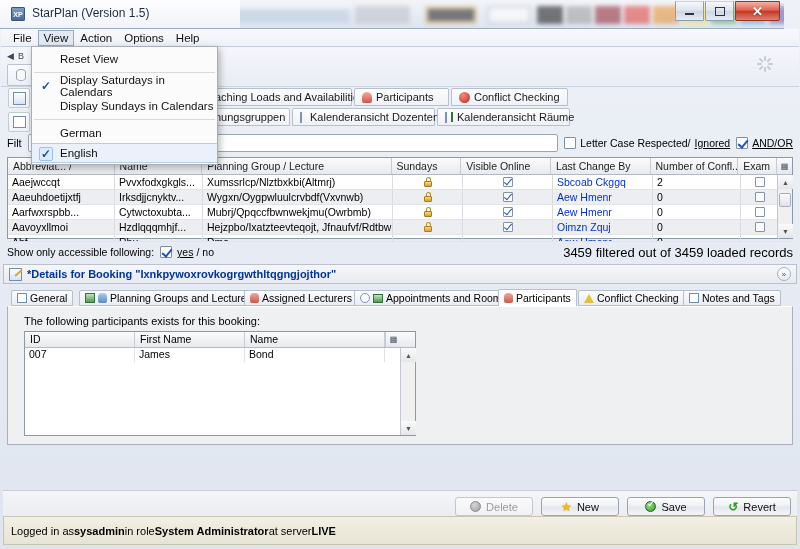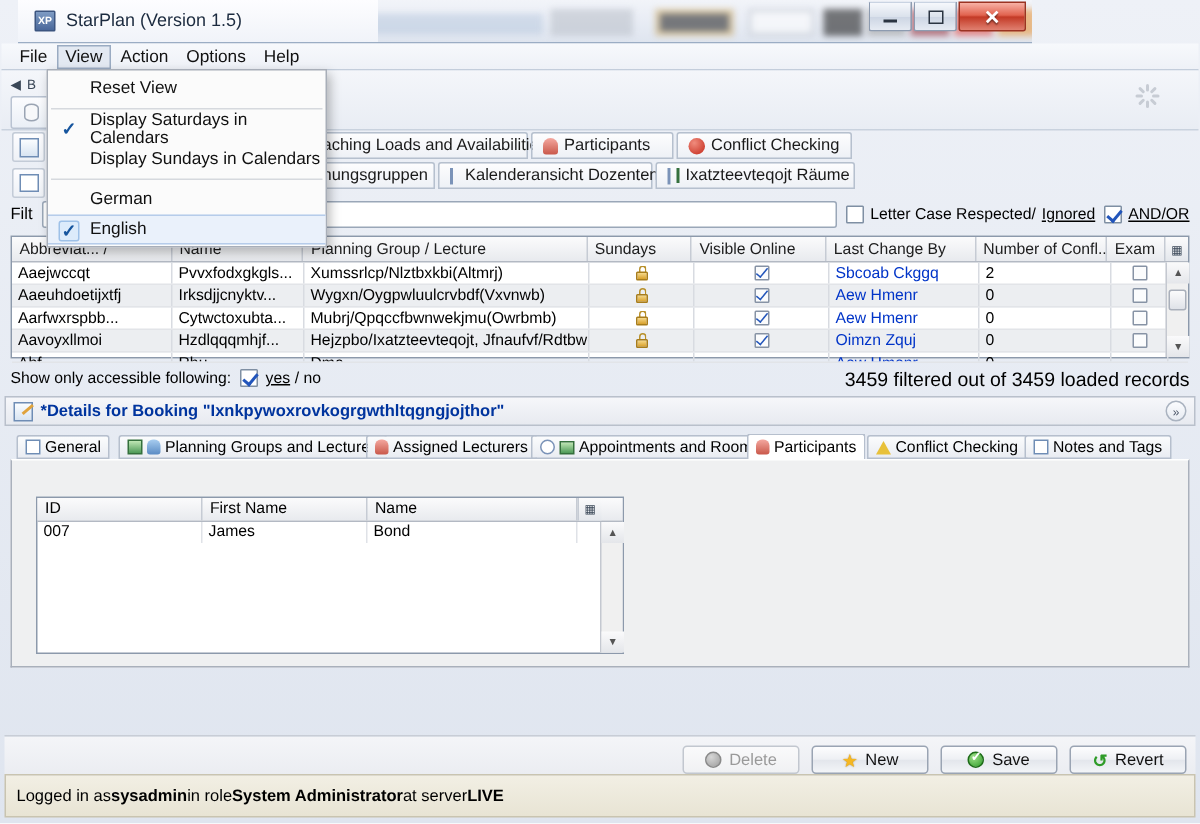--- a/index.html
+++ b/index.html
@@ -13,25 +13,24 @@
     background: #fff;
   }
   #app {
     position: relative;
     width: 800px; height: 549px;
     background: linear-gradient(180deg,#eef1f7 0%, #dfe5ef 100%);
   }
 
   
   .titlebar {
-    position: absolute; left: 0; top: 0; width: 676px; height: 29px;
+    position: absolute; left: 0; top: 0; width: 784px; height: 29px;
     background: linear-gradient(180deg,#f2f4f9 0%, #e9edf5 45%, #dfe5ef 100%);
     border-bottom: 1px solid #9badc4;
     overflow: hidden;
-    margin-left: 12px;
   }
   .glassblur {
     position: absolute; left: 0; top: 0; width: 800px; height: 29px;
     overflow: hidden;
     opacity: .55;
   }
   .glassblur .sw {
     position: absolute; top: 6px; height: 18px; filter: blur(2.2px);
   }
   .titlebar-left {
@@ -403,21 +402,21 @@
       <span>­hungsgruppen</span>
     </div>
     <div class="ttab" style="left:291px;width:143px;">
       <span style="width:11px;height:11px;background:#fff;border:1px solid #7b93b8;display:inline-block;"></span>
       <span style="width:10px;height:11px;background:linear-gradient(180deg,#a8cdf0,#5a8bc4);border-radius:5px 5px 2px 2px;display:inline-block;"></span>
       <span>Kalenderansicht Dozenten</span>
     </div>
     <div class="ttab" style="left:436px;width:133px;">
       <span style="width:11px;height:11px;background:#fff;border:1px solid #7b93b8;display:inline-block;"></span>
       <span style="width:11px;height:10px;background:linear-gradient(180deg,#bfe6b4,#4e9a58);border:1px solid #35703d;display:inline-block;"></span>
-      <span>Ixatzteevteqojt Räume</span>
+      <span>Kalenderansicht Räume</span>
     </div>
   </div>
 
   <div class="filterrow">
     <span class="filterlabel">Filt</span>
     <input class="filterinput" type="text" value="" placeholder="" style="">
     <span class="fl-opt">
       <span class="chkbox"></span>
       <span>Letter Case Respected/</span>
         <span class="u">Ignored</span>
@@ -585,20 +584,21 @@
       <span style="width:0;height:0;border-left:5px solid transparent;border-right:5px solid transparent;border-bottom:9px solid #e8c13a;display:inline-block;"></span>
       <span>Conflict Checking</span>
     </div>
     <div class="dtab" style="left:676px;">
       <span style="width:10px;height:10px;background:#fff;border:1px solid #6f8db5;display:inline-block;"></span>
       <span>Notes and Tags</span>
     </div>
   </div>
 
   <div class="dpanel">
+    <div class="hint">The following participants exists for this booking:</div>
 
     <div class="ptable">
       <div class="pthead">
         <div class="pth" style="width:110px;">ID</div>
         <div class="pth" style="width:110px;">First Name</div>
         <div class="pth" style="width:140px;">Name</div>
         <div class="colsel" style="width:16px;height:15px;">
             <span style="font-size:8px;color:#3a4757;">▦</span>
           </div>
       </div>

